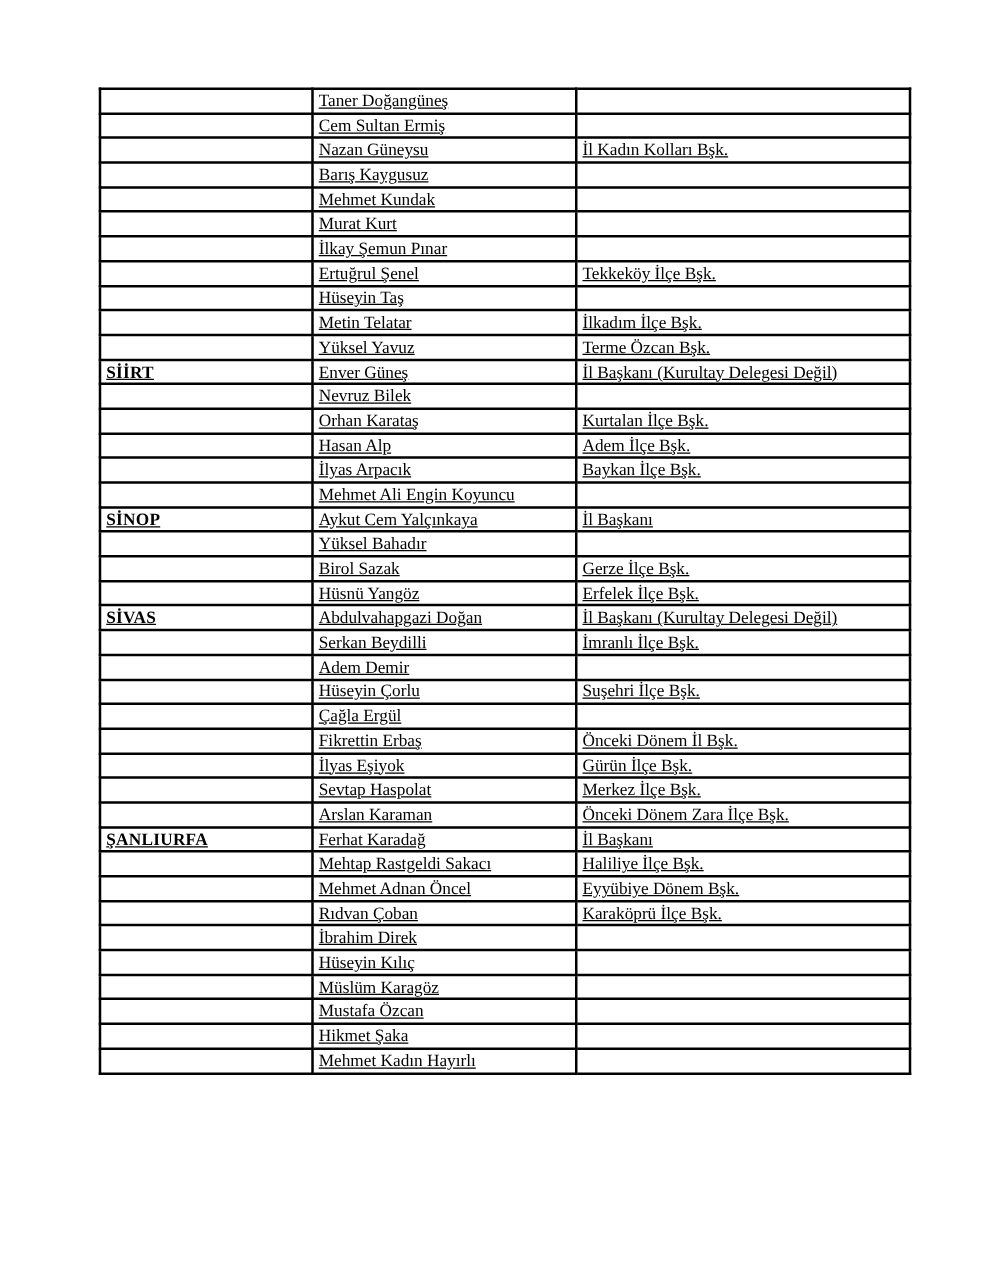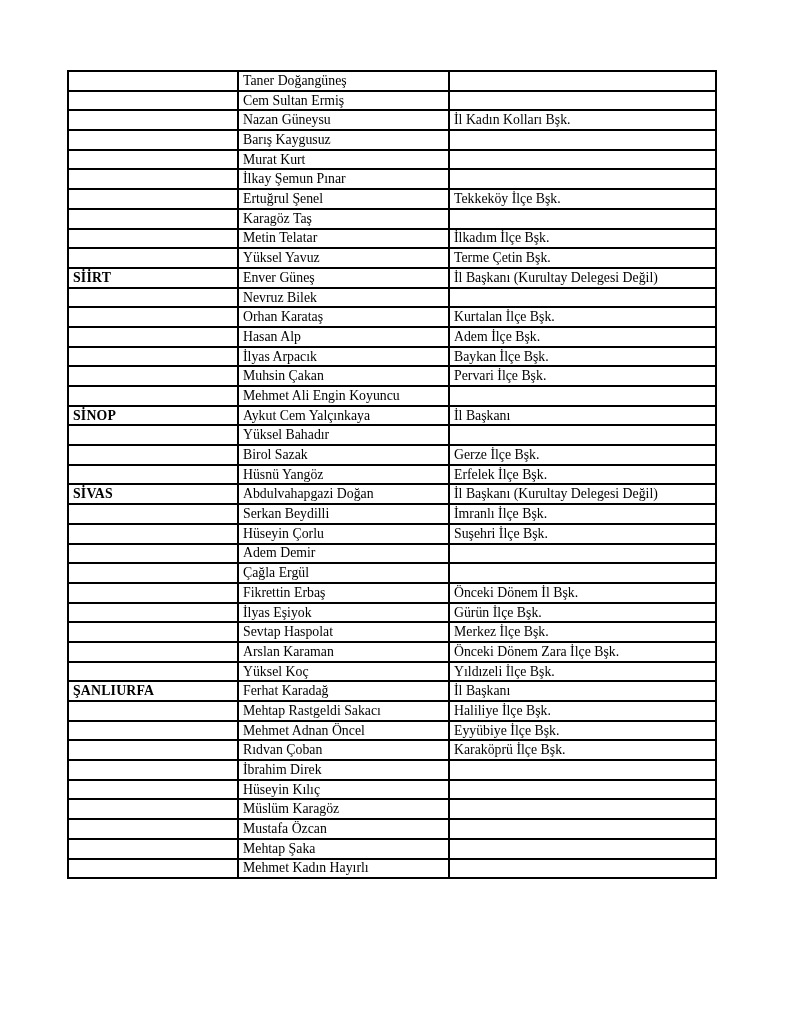--- a/index.html
+++ b/index.html
@@ -9,22 +9,23 @@
   }
   body {
     width: 791px;
     height: 1024px;
     position: relative;
     font-family: "Liberation Serif", serif;
     color: #000000;
   }
   .doc-page {
     position: absolute;
-    left: 67px;
+    left: 79px;
     top: 70px;
+    text-decoration: underline;
   }
   table.delegates {
     border-collapse: collapse;
     table-layout: fixed;
     width: 648px;
   }
   table.delegates td {
     border: 2px solid #000000;
     height: 17.7px;
     padding: 0 2px 0 4px;
@@ -65,47 +66,52 @@
           <td class="col-name">Nazan Güneysu</td>
           <td class="col-title">İl Kadın Kolları Bşk.</td>
         </tr>
         <tr>
           <td class="col-province"></td>
           <td class="col-name">Barış Kaygusuz</td>
           <td class="col-title"></td>
         </tr>
         <tr>
           <td class="col-province"></td>
+          <td class="col-name">Mehmet Kundak</td>
+          <td class="col-title"></td>
+        </tr>
+        <tr>
+          <td class="col-province"></td>
           <td class="col-name">Murat Kurt</td>
           <td class="col-title"></td>
         </tr>
         <tr>
           <td class="col-province"></td>
           <td class="col-name">İlkay Şemun Pınar</td>
           <td class="col-title"></td>
         </tr>
         <tr>
           <td class="col-province"></td>
           <td class="col-name">Ertuğrul Şenel</td>
           <td class="col-title">Tekkeköy İlçe Bşk.</td>
         </tr>
         <tr>
           <td class="col-province"></td>
-          <td class="col-name">Karagöz Taş</td>
+          <td class="col-name">Hüseyin Taş</td>
           <td class="col-title"></td>
         </tr>
         <tr>
           <td class="col-province"></td>
           <td class="col-name">Metin Telatar</td>
           <td class="col-title">İlkadım İlçe Bşk.</td>
         </tr>
         <tr>
           <td class="col-province"></td>
           <td class="col-name">Yüksel Yavuz</td>
-          <td class="col-title">Terme Çetin Bşk.</td>
+          <td class="col-title">Terme Özcan Bşk.</td>
         </tr>
         <tr>
           <td class="col-province">SİİRT</td>
           <td class="col-name">Enver Güneş</td>
           <td class="col-title">İl Başkanı (Kurultay Delegesi Değil)</td>
         </tr>
         <tr>
           <td class="col-province"></td>
           <td class="col-name">Nevruz Bilek</td>
           <td class="col-title"></td>
@@ -120,25 +126,20 @@
           <td class="col-name">Hasan Alp</td>
           <td class="col-title">Adem İlçe Bşk.</td>
         </tr>
         <tr>
           <td class="col-province"></td>
           <td class="col-name">İlyas Arpacık</td>
           <td class="col-title">Baykan İlçe Bşk.</td>
         </tr>
         <tr>
           <td class="col-province"></td>
-          <td class="col-name">Muhsin Çakan</td>
-          <td class="col-title">Pervari İlçe Bşk.</td>
-        </tr>
-        <tr>
-          <td class="col-province"></td>
           <td class="col-name">Mehmet Ali Engin Koyuncu</td>
           <td class="col-title"></td>
         </tr>
         <tr>
           <td class="col-province">SİNOP</td>
           <td class="col-name">Aykut Cem Yalçınkaya</td>
           <td class="col-title">İl Başkanı</td>
         </tr>
         <tr>
           <td class="col-province"></td>
@@ -160,30 +161,30 @@
           <td class="col-name">Abdulvahapgazi Doğan</td>
           <td class="col-title">İl Başkanı (Kurultay Delegesi Değil)</td>
         </tr>
         <tr>
           <td class="col-province"></td>
           <td class="col-name">Serkan Beydilli</td>
           <td class="col-title">İmranlı İlçe Bşk.</td>
         </tr>
         <tr>
           <td class="col-province"></td>
+          <td class="col-name">Adem Demir</td>
+          <td class="col-title"></td>
+        </tr>
+        <tr>
+          <td class="col-province"></td>
           <td class="col-name">Hüseyin Çorlu</td>
           <td class="col-title">Suşehri İlçe Bşk.</td>
         </tr>
         <tr>
           <td class="col-province"></td>
-          <td class="col-name">Adem Demir</td>
-          <td class="col-title"></td>
-        </tr>
-        <tr>
-          <td class="col-province"></td>
           <td class="col-name">Çağla Ergül</td>
           <td class="col-title"></td>
         </tr>
         <tr>
           <td class="col-province"></td>
           <td class="col-name">Fikrettin Erbaş</td>
           <td class="col-title">Önceki Dönem İl Bşk.</td>
         </tr>
         <tr>
           <td class="col-province"></td>
@@ -192,40 +193,35 @@
         </tr>
         <tr>
           <td class="col-province"></td>
           <td class="col-name">Sevtap Haspolat</td>
           <td class="col-title">Merkez İlçe Bşk.</td>
         </tr>
         <tr>
           <td class="col-province"></td>
           <td class="col-name">Arslan Karaman</td>
           <td class="col-title">Önceki Dönem Zara İlçe Bşk.</td>
-        </tr>
-        <tr>
-          <td class="col-province"></td>
-          <td class="col-name">Yüksel Koç</td>
-          <td class="col-title">Yıldızeli İlçe Bşk.</td>
         </tr>
         <tr>
           <td class="col-province">ŞANLIURFA</td>
           <td class="col-name">Ferhat Karadağ</td>
           <td class="col-title">İl Başkanı</td>
         </tr>
         <tr>
           <td class="col-province"></td>
           <td class="col-name">Mehtap Rastgeldi Sakacı</td>
           <td class="col-title">Haliliye İlçe Bşk.</td>
         </tr>
         <tr>
           <td class="col-province"></td>
           <td class="col-name">Mehmet Adnan Öncel</td>
-          <td class="col-title">Eyyübiye İlçe Bşk.</td>
+          <td class="col-title">Eyyübiye Dönem Bşk.</td>
         </tr>
         <tr>
           <td class="col-province"></td>
           <td class="col-name">Rıdvan Çoban</td>
           <td class="col-title">Karaköprü İlçe Bşk.</td>
         </tr>
         <tr>
           <td class="col-province"></td>
           <td class="col-name">İbrahim Direk</td>
           <td class="col-title"></td>
@@ -240,21 +236,21 @@
           <td class="col-name">Müslüm Karagöz</td>
           <td class="col-title"></td>
         </tr>
         <tr>
           <td class="col-province"></td>
           <td class="col-name">Mustafa Özcan</td>
           <td class="col-title"></td>
         </tr>
         <tr>
           <td class="col-province"></td>
-          <td class="col-name">Mehtap Şaka</td>
+          <td class="col-name">Hikmet Şaka</td>
           <td class="col-title"></td>
         </tr>
         <tr>
           <td class="col-province"></td>
           <td class="col-name">Mehmet Kadın Hayırlı</td>
           <td class="col-title"></td>
         </tr>
       </tbody>
   </table>
 </div>

